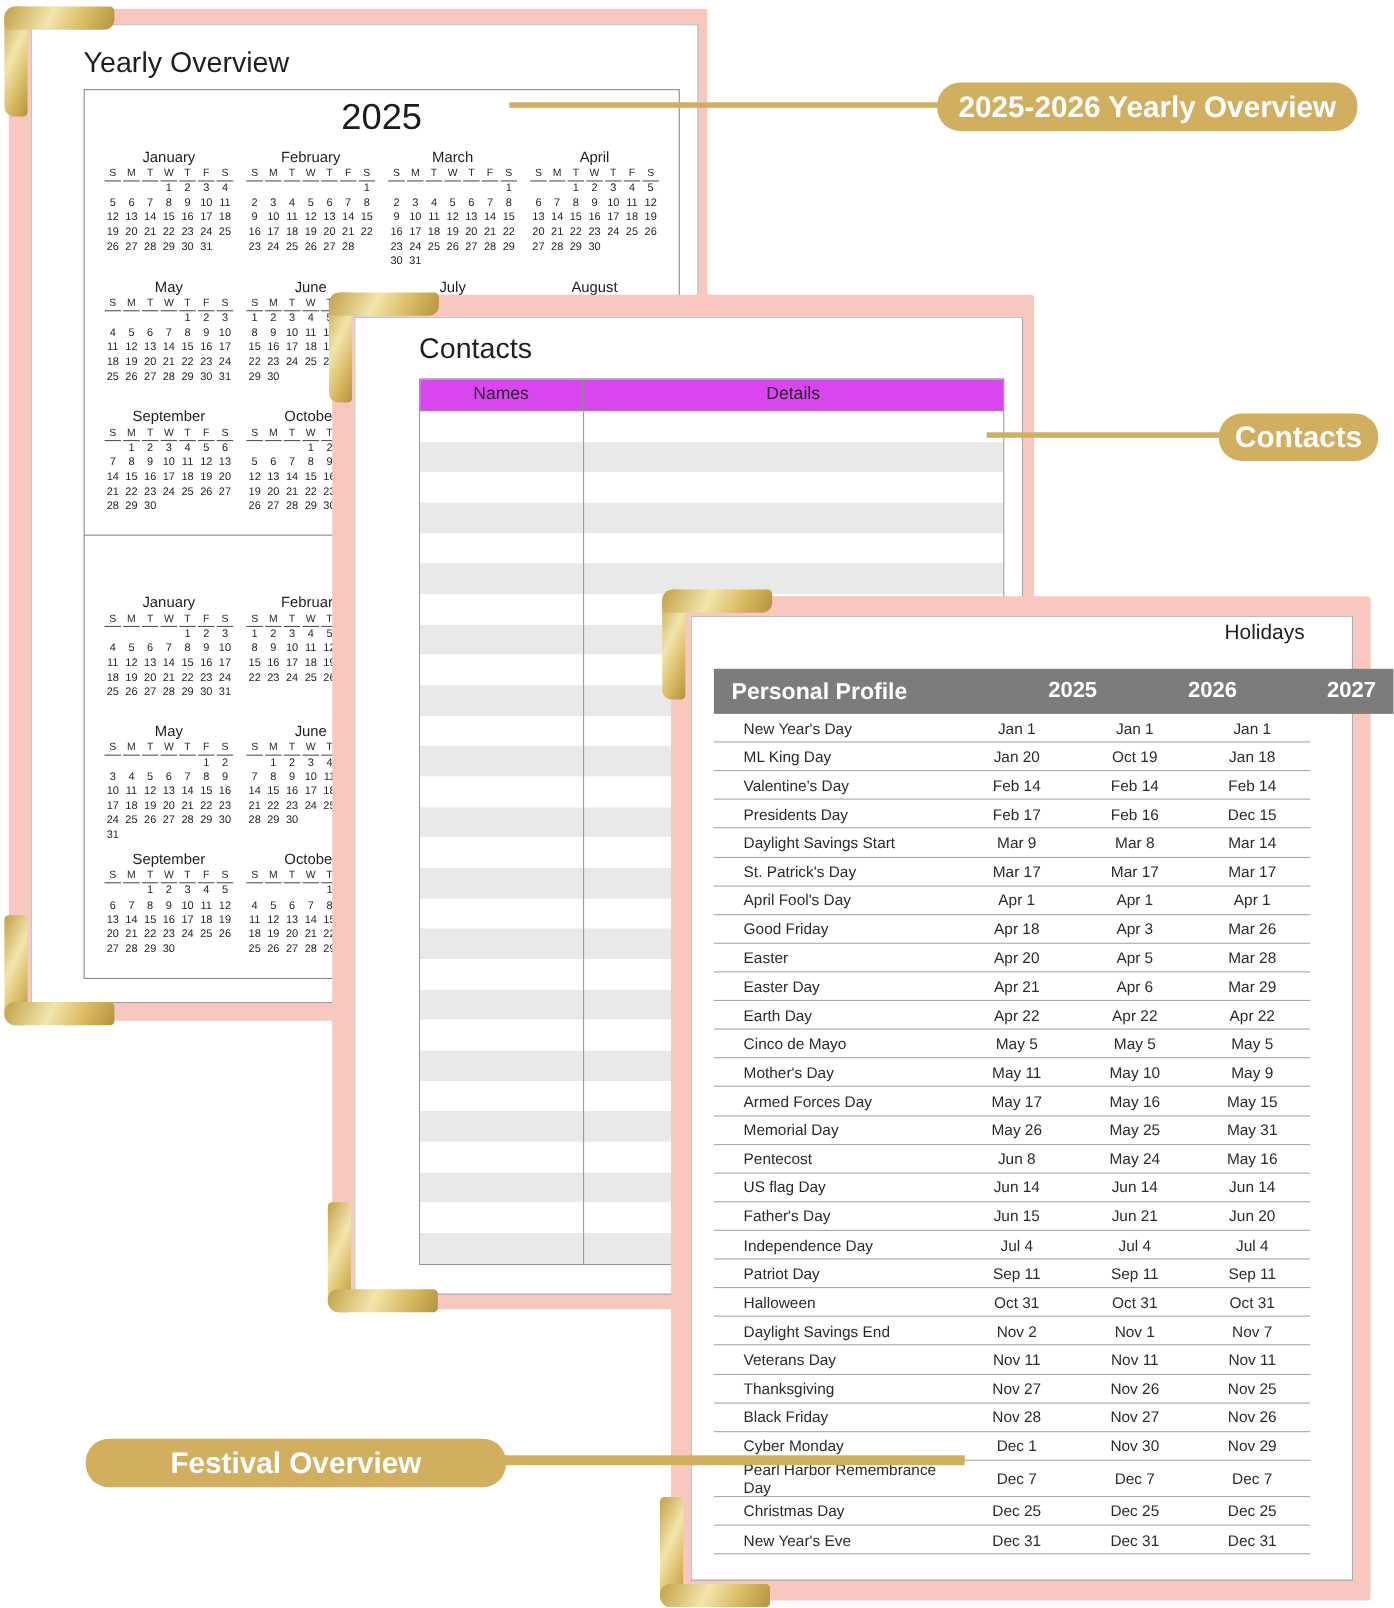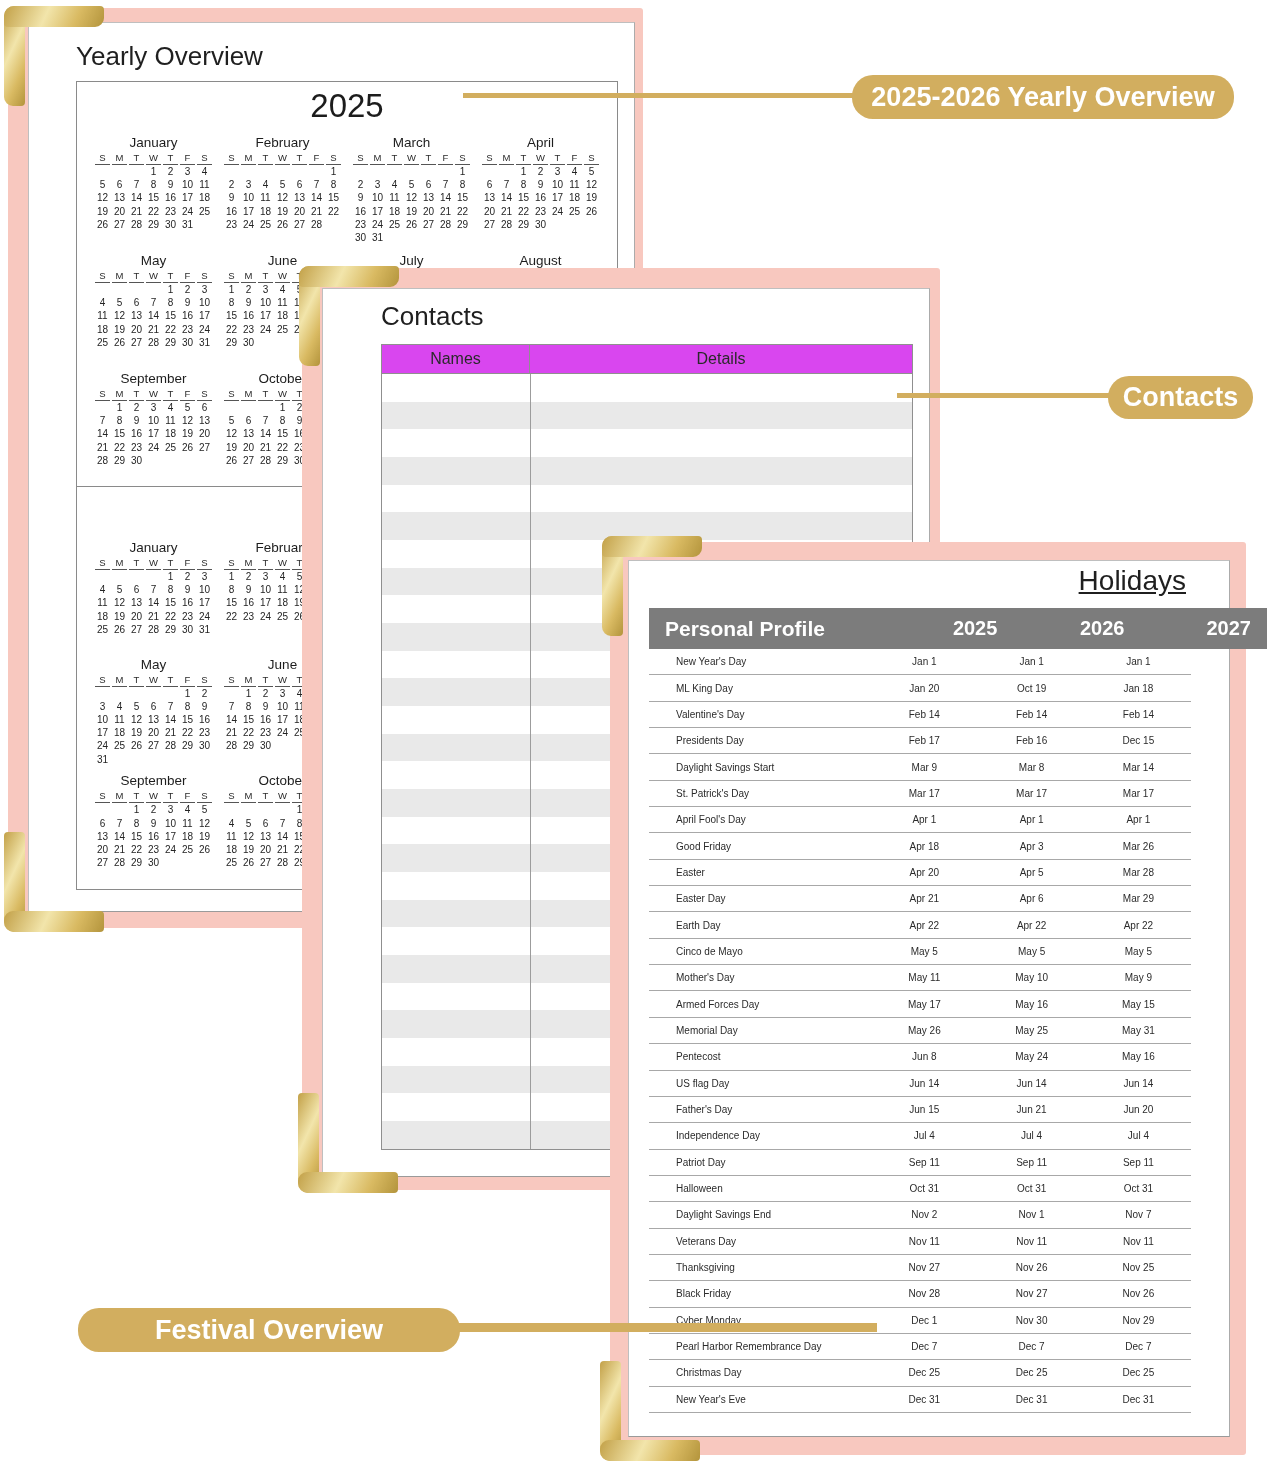--- a/index.html
+++ b/index.html
@@ -52,28 +52,28 @@
   .ct-header{display:grid;grid-template-columns:148px 1fr;height:28px;background:#d946ef;
              border-bottom:1px solid #8f8f8f;}
   .ct-header span{display:flex;align-items:center;justify-content:center;font-size:16px;color:#2a2a2a;}
   .ct-header span:first-child{border-right:1px solid #8f8f8f;}
   .ct-body{flex:1;display:flex;flex-direction:column;position:relative;}
   .ct-body::after{content:"";position:absolute;left:148px;top:0;bottom:0;width:1px;background:#9c9c9c;}
   .contact-row{flex:1;background:#ffffff;}
   .contact-row.alt{background:#e9e9e9;}
 
   
-  .p3 .page-title{right:43px;top:4px;left:auto;font-size:28px;text-decoration:underline;}
+  .p3 .page-title{right:43px;top:4px;left:auto;font-size:19px;}
   .hol-header{position:absolute;left:20px;top:47px;width:642px;height:41px;background:#7c7c7c;
               display:grid;grid-template-columns:41% 19.6% 20% 19.4%;align-items:center;}
   .hol-header span{color:#ffffff;font-weight:bold;font-size:20px;text-align:center;}
   .hol-header span:first-child{text-align:left;padding-left:16px;font-size:21px;}
   .hol-rows{position:absolute;left:20px;top:88px;width:542px;height:764px;display:flex;flex-direction:column;}
   .holiday-row{flex:1;display:grid;grid-template-columns:41% 19.6% 20% 19.4%;align-items:center;
-               border-bottom:1px solid #a8a8a8;font-size:10px;color:#2b2b2b;}
+               border-bottom:1px solid #a8a8a8;font-size:14px;color:#2b2b2b;}
   .holiday-row span{text-align:center;}
   .holiday-row span:first-child{text-align:left;padding-left:27px;}
 
   
   .badge{position:absolute;background:#d2ae5f;border-radius:21px;display:flex;align-items:center;
          justify-content:center;color:#ffffff;font-weight:bold;font-size:27px;z-index:6;}
   .badge-yearly{left:852px;top:75px;width:382px;height:44px;}
   .badge-contacts{left:1108px;top:376px;width:145px;height:43px;}
   .badge-festival{left:78px;top:1308px;width:382px;height:44px;}
   .connector{position:absolute;background:#d2ae5f;z-index:5;}

